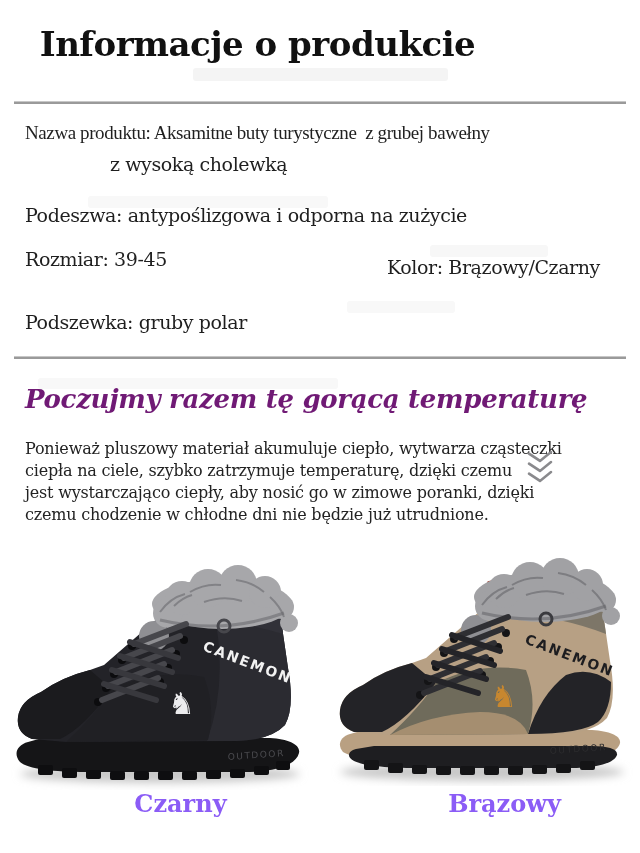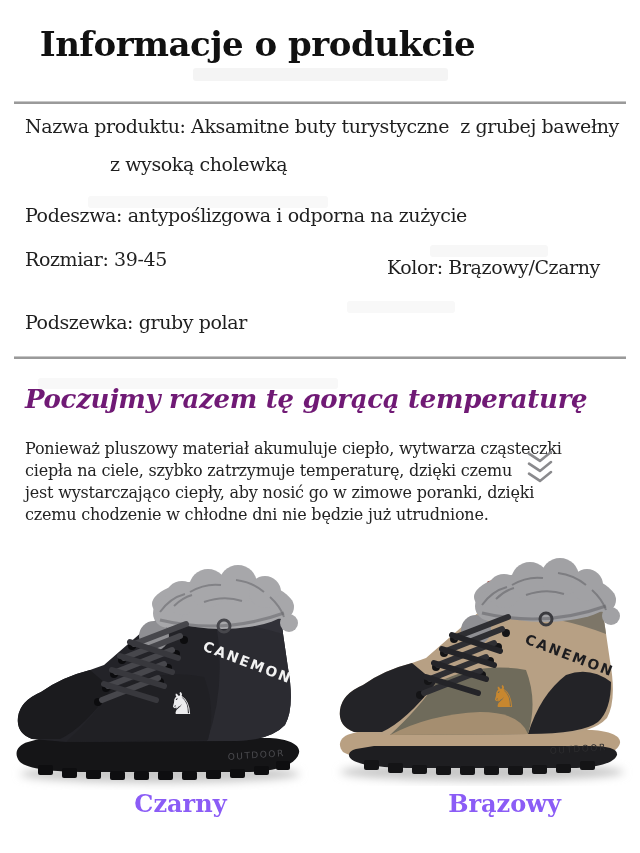--- a/index.html
+++ b/index.html
@@ -21,21 +21,21 @@
 </style>
 </head>
 <body>
 
 <div id="page">
 
   <div id="title" class="abs">Informacje o produkcie</div>
   <div class="abs watermark" style="top:68px;left:193px;width:255px;height:13px;"></div>
   <div class="abs divider" style="top:101px;left:14px;width:612px;"></div>
 
-  <div class="abs spec pre" style="top:115px;left:25px;">Nazwa produktu: Aksamitne buty turystyczne  z grubej bawełny</div>
+  <div class="abs spec pre" style="top:122px;left:25px;font-family:Liberation Serif, serif;">Nazwa produktu: Aksamitne buty turystyczne  z grubej bawełny</div>
   <div class="abs spec pre" style="top:153px;left:110px;">z wysoką cholewką</div>
   <div class="abs watermark" style="top:196px;left:88px;width:240px;height:12px;background:#f8f8f8;"></div>
   <div class="abs spec pre" style="top:204px;left:25px;text-align:center;">Podeszwa: antypoślizgowa i odporna na zużycie</div>
   <div class="abs watermark" style="top:245px;left:430px;width:118px;height:12px;background:#f7f7f7;"></div>
   <div class="abs spec pre" style="top:248px;left:25px;">Rozmiar: 39-45</div>
   <div class="abs spec pre" style="top:256px;left:387px;">Kolor: Brązowy/Czarny</div>
   <div class="abs watermark" style="top:301px;left:347px;width:108px;height:12px;background:#f8f8f8;"></div>
   <div class="abs spec pre" style="top:311px;left:25px;">Podszewka: gruby polar</div>
 
   <div class="abs divider" style="top:356px;left:14px;width:612px;"></div>

